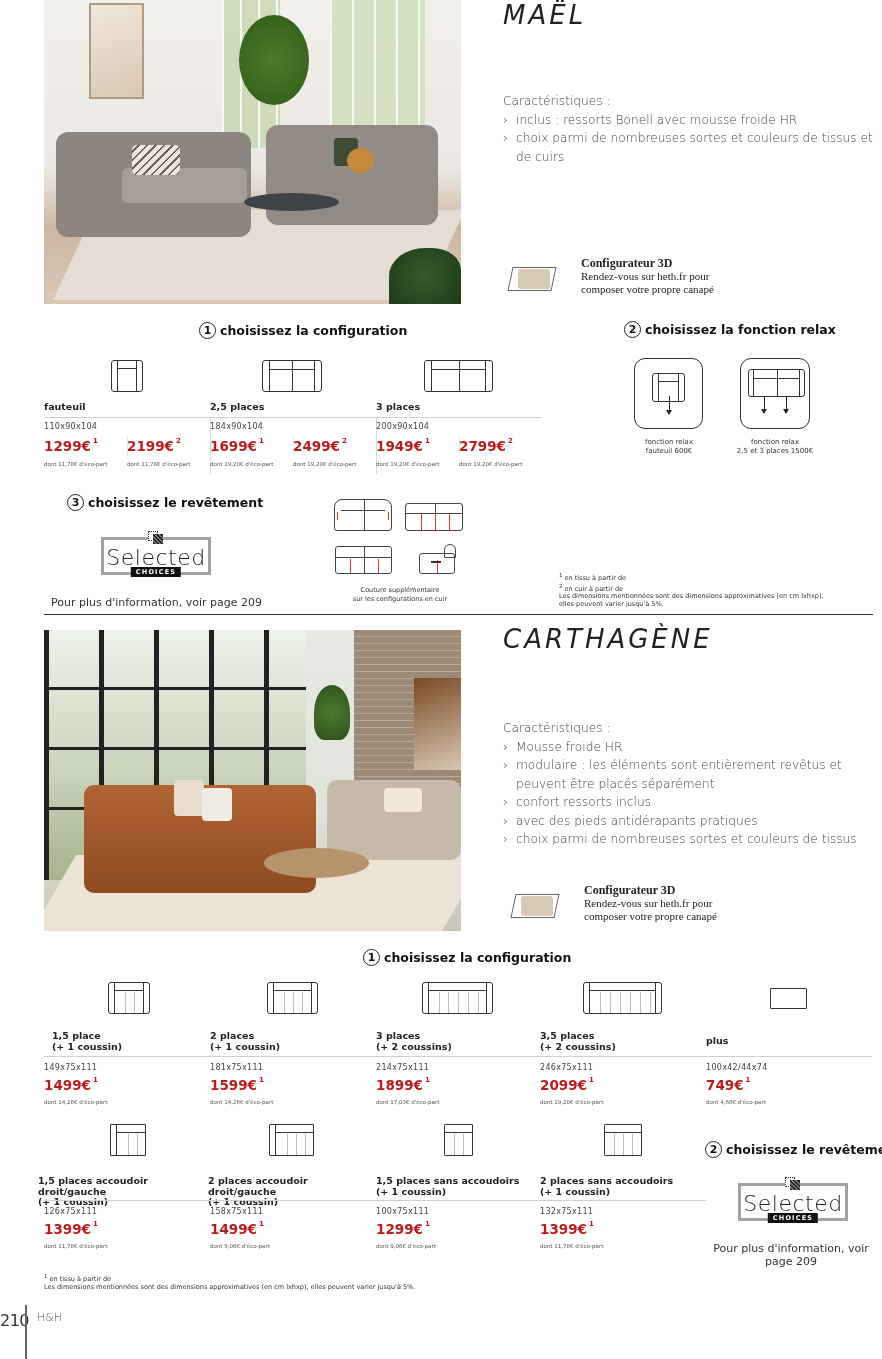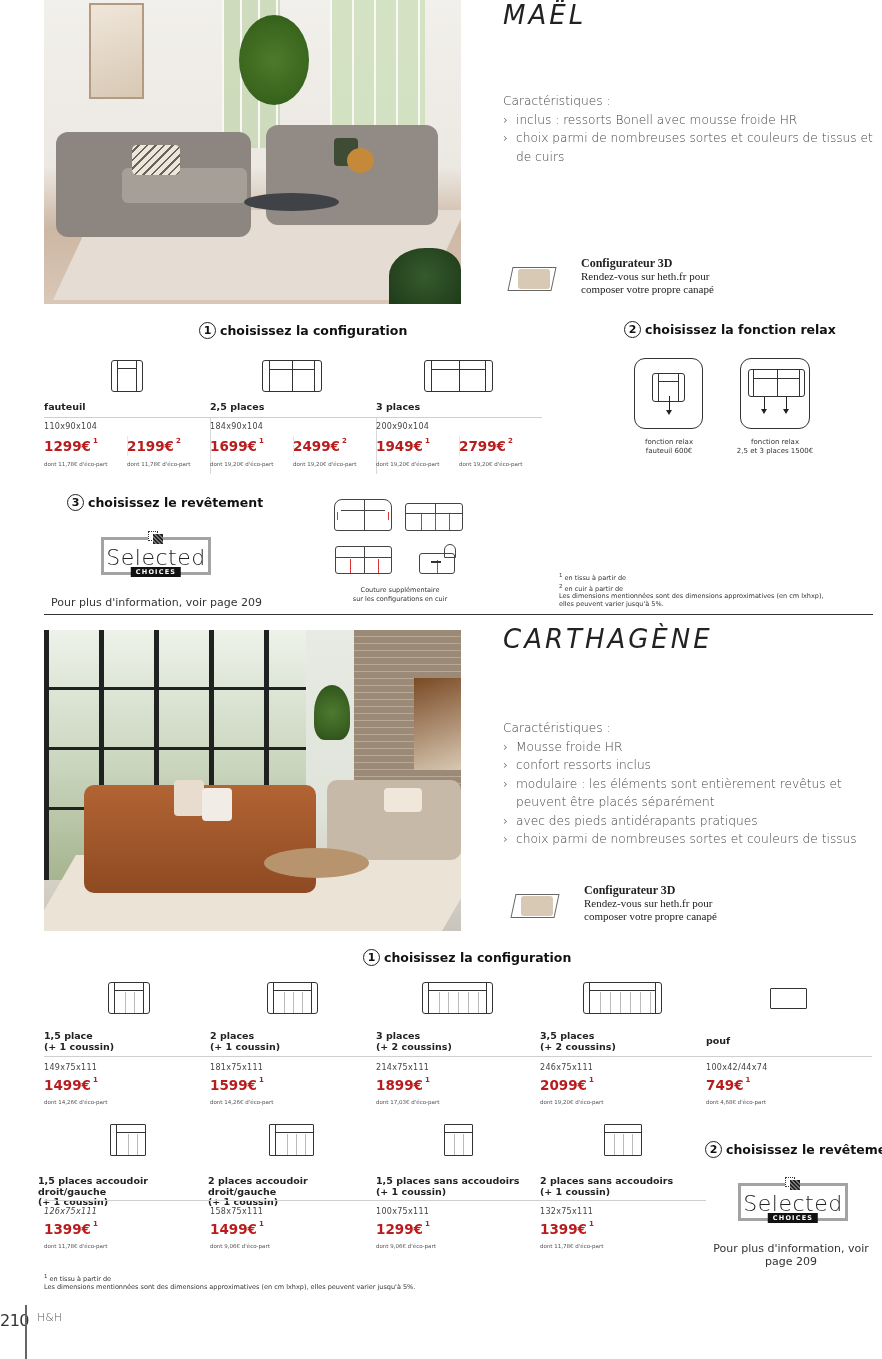--- a/index.html
+++ b/index.html
@@ -289,22 +289,22 @@
 
   <div class="abs" style="left:220px;top:218px;width:105px;height:30px;background:#b8946e;border-radius:50%;"></div>
 </div>
 
 <div class="abs product-title" style="left:503px;top:624px;">CARTHAGÈNE</div>
 
 <div class="abs features" style="left:503px;top:683px;width:372px;">
   <div class="feat-head">Caractéristiques :</div>
   <ul>
     <li>Mousse froide HR</li>
+    <li>modulaire : les éléments sont entièrement revêtus et peuvent être placés séparément</li>
     <li>confort ressorts inclus</li>
-    <li>modulaire : les éléments sont entièrement revêtus et peuvent être placés séparément</li>
     <li>avec des pieds antidérapants pratiques</li>
     <li>choix parmi de nombreuses sortes et couleurs de tissus</li>
   </ul>
 </div>
 
 <div class="abs config3d" style="left:503px;top:884px;">
   <div class="cube">
       <div class="box"></div>
       <div class="chair"></div>
     </div>
@@ -351,38 +351,38 @@
     <div class="back" style="left:6px;right:6px;height:8px;"></div>
   <div class="light-div" style="left:16px;"></div>
     <div class="light-div" style="left:26px;"></div>
     <div class="light-div" style="left:36px;"></div>
     <div class="light-div" style="left:46px;"></div>
     <div class="light-div" style="left:56px;"></div>
     <div class="light-div" style="left:66px;"></div>
 </div>
 <div class="sofa" style="left:770px;top:988px;width:37px;height:21px;border-radius:1px;"></div>
 
-<div class="cell-center lbl" style="left:44px;top:1031px;width:166px;">
+<div class="cell-center lbl" style="left:52px;top:1031px;width:166px;">
     <div>1,5 place</div>
     <div>(+ 1 coussin)</div>
   </div>
 <div class="cell-center lbl" style="left:210px;top:1031px;width:166px;">
     <div>2 places</div>
     <div>(+ 1 coussin)</div>
   </div>
 <div class="cell-center lbl" style="left:376px;top:1031px;width:166px;">
     <div>3 places</div>
     <div>(+ 2 coussins)</div>
   </div>
 <div class="cell-center lbl" style="left:540px;top:1031px;width:166px;">
     <div>3,5 places</div>
     <div>(+ 2 coussins)</div>
   </div>
 <div class="cell-center lbl" style="left:706px;top:1036px;width:166px;">
-    <div>pouf</div>
+    <div>plus</div>
   </div>
 
 <div class="hline" style="left:44px;top:1056px;width:828px;"></div>
 
 <div class="cell-center dim" style="left:44px;top:1063px;width:166px;">149x75x111</div>
 <div class="cell-center dim" style="left:210px;top:1063px;width:166px;">181x75x111</div>
 <div class="cell-center dim" style="left:376px;top:1063px;width:166px;">214x75x111</div>
 <div class="cell-center dim" style="left:540px;top:1063px;width:166px;">246x75x111</div>
 <div class="cell-center dim" style="left:706px;top:1063px;width:166px;">100x42/44x74</div>
 
@@ -435,21 +435,21 @@
     <div>1,5 places sans accoudoirs</div>
     <div>(+ 1 coussin)</div>
   </div>
 <div class="cell-center lbl" style="left:540px;top:1176px;width:166px;">
     <div>2 places sans accoudoirs</div>
     <div>(+ 1 coussin)</div>
   </div>
 
 <div class="hline" style="left:44px;top:1200px;width:662px;"></div>
 
-<div class="cell-center dim" style="left:44px;top:1207px;width:166px;font-style:italic;">126x75x111</div>
+<div class="cell-center dim" style="left:44px;top:1207px;width:166px;">126x75x111</div>
 <div class="cell-center dim" style="left:210px;top:1207px;width:166px;">158x75x111</div>
 <div class="cell-center dim" style="left:376px;top:1207px;width:166px;">100x75x111</div>
 <div class="cell-center dim" style="left:540px;top:1207px;width:166px;">132x75x111</div>
 
 <div class="cell-center price" style="left:44px;top:1221px;width:166px;"><span>1399€</span><sup>1</sup></div>
 <div class="cell-center price" style="left:210px;top:1221px;width:166px;"><span>1499€</span><sup>1</sup></div>
 <div class="cell-center price" style="left:376px;top:1221px;width:166px;"><span>1299€</span><sup>1</sup></div>
 <div class="cell-center price" style="left:540px;top:1221px;width:166px;"><span>1399€</span><sup>1</sup></div>
 
 <div class="cell-center eco" style="left:44px;top:1243px;width:166px;">dont 11,78€ d'éco-part</div>

